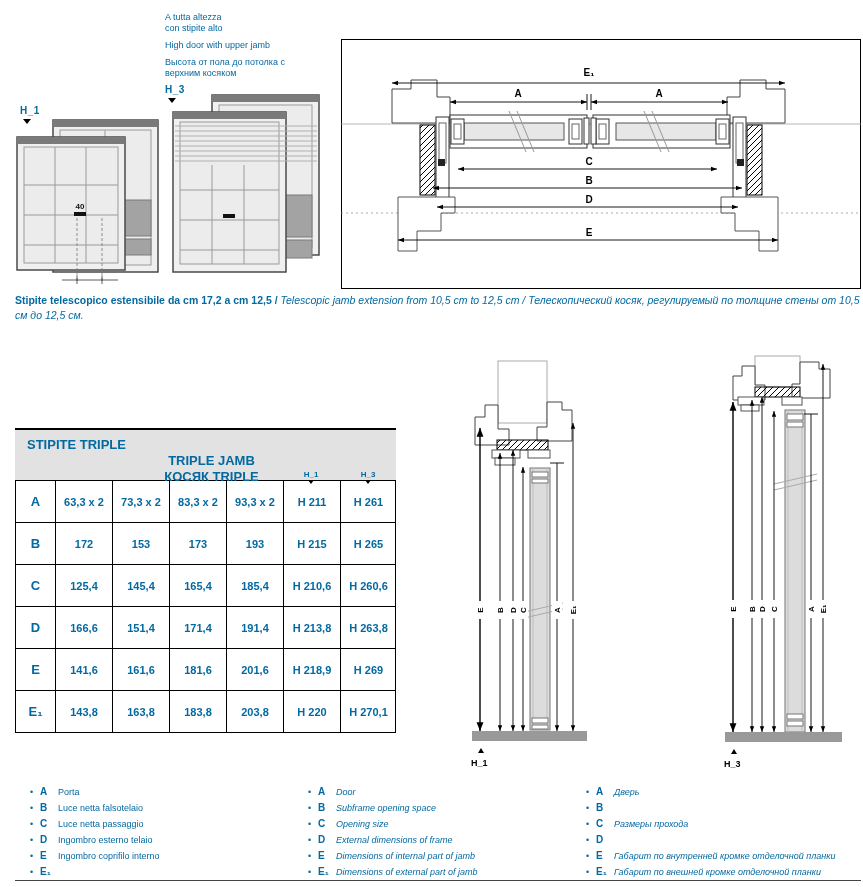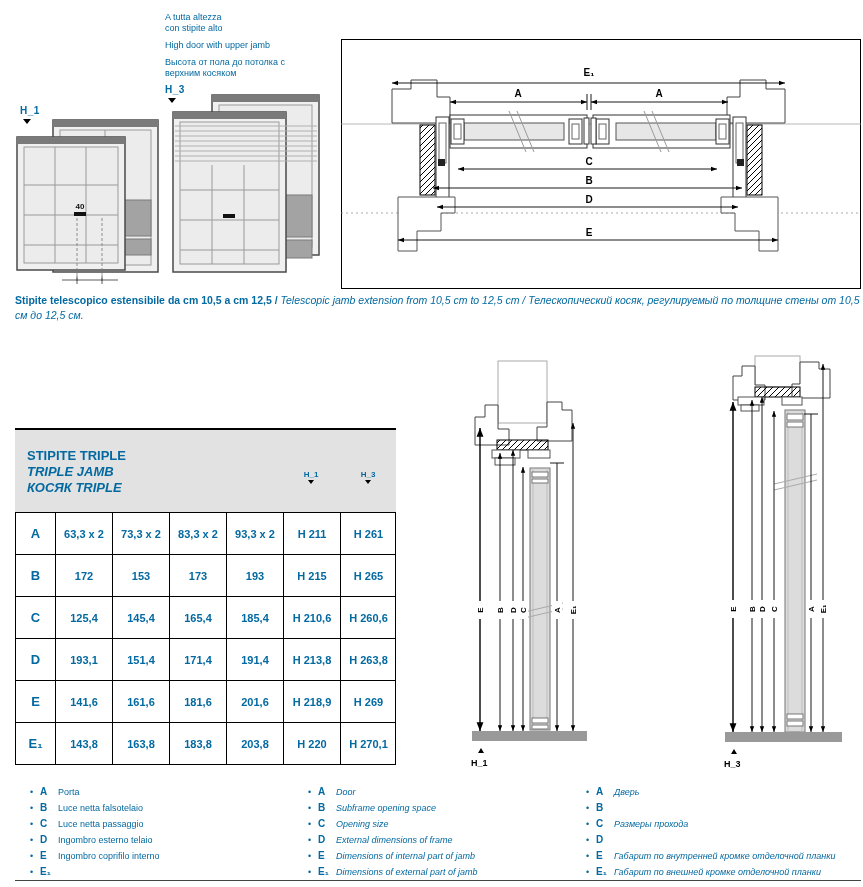--- a/index.html
+++ b/index.html
@@ -12,23 +12,23 @@
   .ann-en,.ann-ru{}
   .ann-gap{height:6px;}
   .hmark{font-size:10px;font-weight:bold;letter-spacing:.5px;}
   .tri-down{width:0;height:0;border-left:4px solid transparent;border-right:4px solid transparent;border-top:5px solid #000;}
   
   #caption{left:15px;top:293px;width:846px;font-size:10.5px;line-height:15px;}
   #caption .cap-bold{font-weight:bold;}
   #caption .cap-ital{font-style:italic;}
   
   #dtable{left:15px;top:428px;width:381px;border-top:2px solid #000;}
-  #dtable-head{position:relative;background:#e2e2e2;height:82px;box-sizing:border-box;padding:18px 0 0 12px;}
+  #dtable-head{position:relative;background:#e2e2e2;height:50px;box-sizing:border-box;padding:7px 0 0 12px;}
   .ttl{font-size:13px;line-height:16px;font-weight:bold;}
-  .ttl.ital{font-style:italic;}
+  .ttl.ital{text-align:center;}
   .col-marker{position:absolute;width:36px;text-align:center;font-size:8px;font-weight:bold;}
   .col-marker .tri-down{margin:1px auto 0 auto;border-left-width:3px;border-right-width:3px;border-top-width:4px;}
   #tbl-grid{display:grid;grid-template-columns:40px 57px 57px 57px 57px 57px 56px;
             border-right:1px solid #000;border-bottom:1px solid #000;background:#fff;}
   #tbl-grid>div{height:41px;border-left:1px solid #000;border-top:1px solid #000;
                 display:flex;align-items:center;justify-content:center;}
   .rlabel{font-size:13px;font-weight:bold;}
   .cval{font-size:11px;font-weight:bold;}
   
   .legend-col{top:784px;font-size:9px;line-height:15px;}
@@ -188,21 +188,21 @@
     <text x="248" y="37" text-anchor="middle" class="dim-label">E₁</text>
     <text x="177" y="58" text-anchor="middle" class="dim-label">A</text>
     <text x="318" y="58" text-anchor="middle" class="dim-label">A</text>
     <text x="248" y="126" text-anchor="middle" class="dim-label">C</text>
     <text x="248" y="145" text-anchor="middle" class="dim-label">B</text>
     <text x="248" y="164" text-anchor="middle" class="dim-label">D</text>
     <text x="248" y="197" text-anchor="middle" class="dim-label">E</text>
   </svg>
 
   <div class="abs" id="caption">
-    <span class="cap-bold">Stipite telescopico estensibile da cm 10,5 a cm 12,5 / </span><span class="cap-ital">Telescopic jamb extension from 10,5 cm to 12,5 cm / Телескопический косяк, регулируемый по толщине стены от 10,5 см до 12,5 см.</span>
+    <span class="cap-bold">Stipite telescopico estensibile da cm 17,2 a cm 12,5 / </span><span class="cap-ital">Telescopic jamb extension from 10,5 cm to 12,5 cm / Телескопический косяк, регулируемый по толщине стены от 10,5 см до 12,5 см.</span>
   </div>
 
   <div class="abs" id="dtable">
     <div id="dtable-head">
       <div class="ttl">STIPITE TRIPLE</div>
       <div class="ttl ital">TRIPLE JAMB</div>
       <div class="ttl ital">КОСЯК TRIPLE</div>
       <div class="col-marker" style="left:278px;top:40px;">
         <span>H_1</span>
         <div class="tri-down"></div>
@@ -228,21 +228,21 @@
       <div class="cval">H 215</div>
       <div class="cval">H 265</div>
       <div class="rlabel">C</div>
       <div class="cval">125,4</div>
       <div class="cval">145,4</div>
       <div class="cval">165,4</div>
       <div class="cval">185,4</div>
       <div class="cval">H 210,6</div>
       <div class="cval">H 260,6</div>
       <div class="rlabel">D</div>
-      <div class="cval">193,1</div>
+      <div class="cval">166,6</div>
       <div class="cval">151,4</div>
       <div class="cval">171,4</div>
       <div class="cval">191,4</div>
       <div class="cval">H 213,8</div>
       <div class="cval">H 263,8</div>
       <div class="rlabel">E</div>
       <div class="cval">141,6</div>
       <div class="cval">161,6</div>
       <div class="cval">181,6</div>
       <div class="cval">201,6</div>

